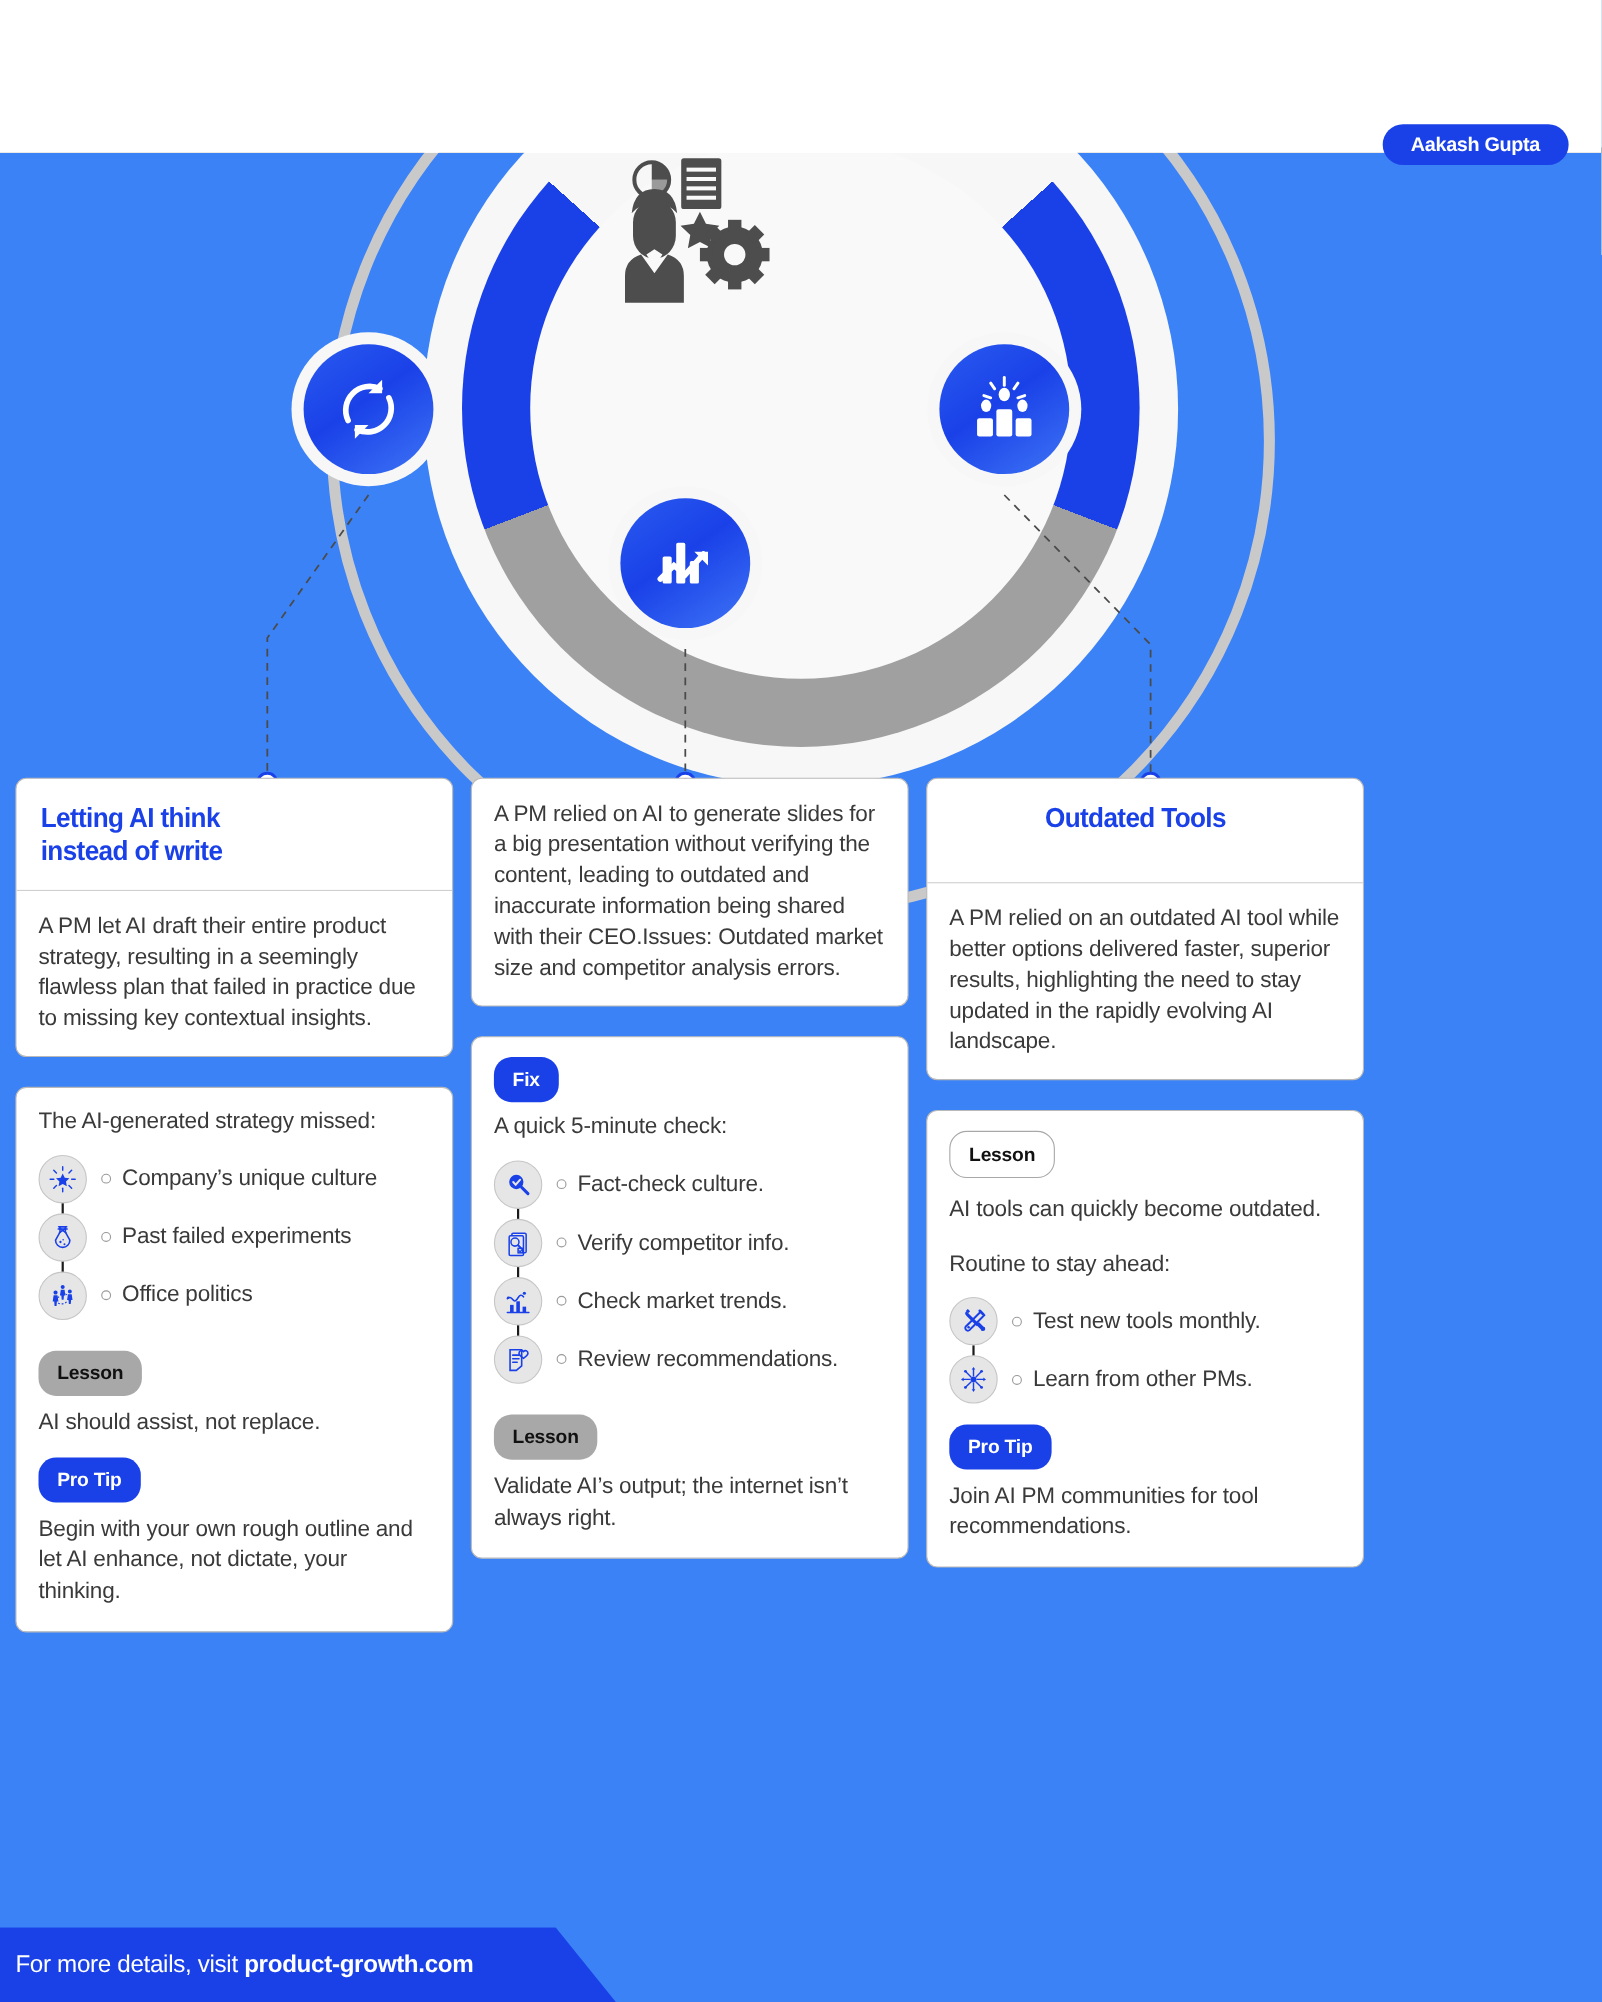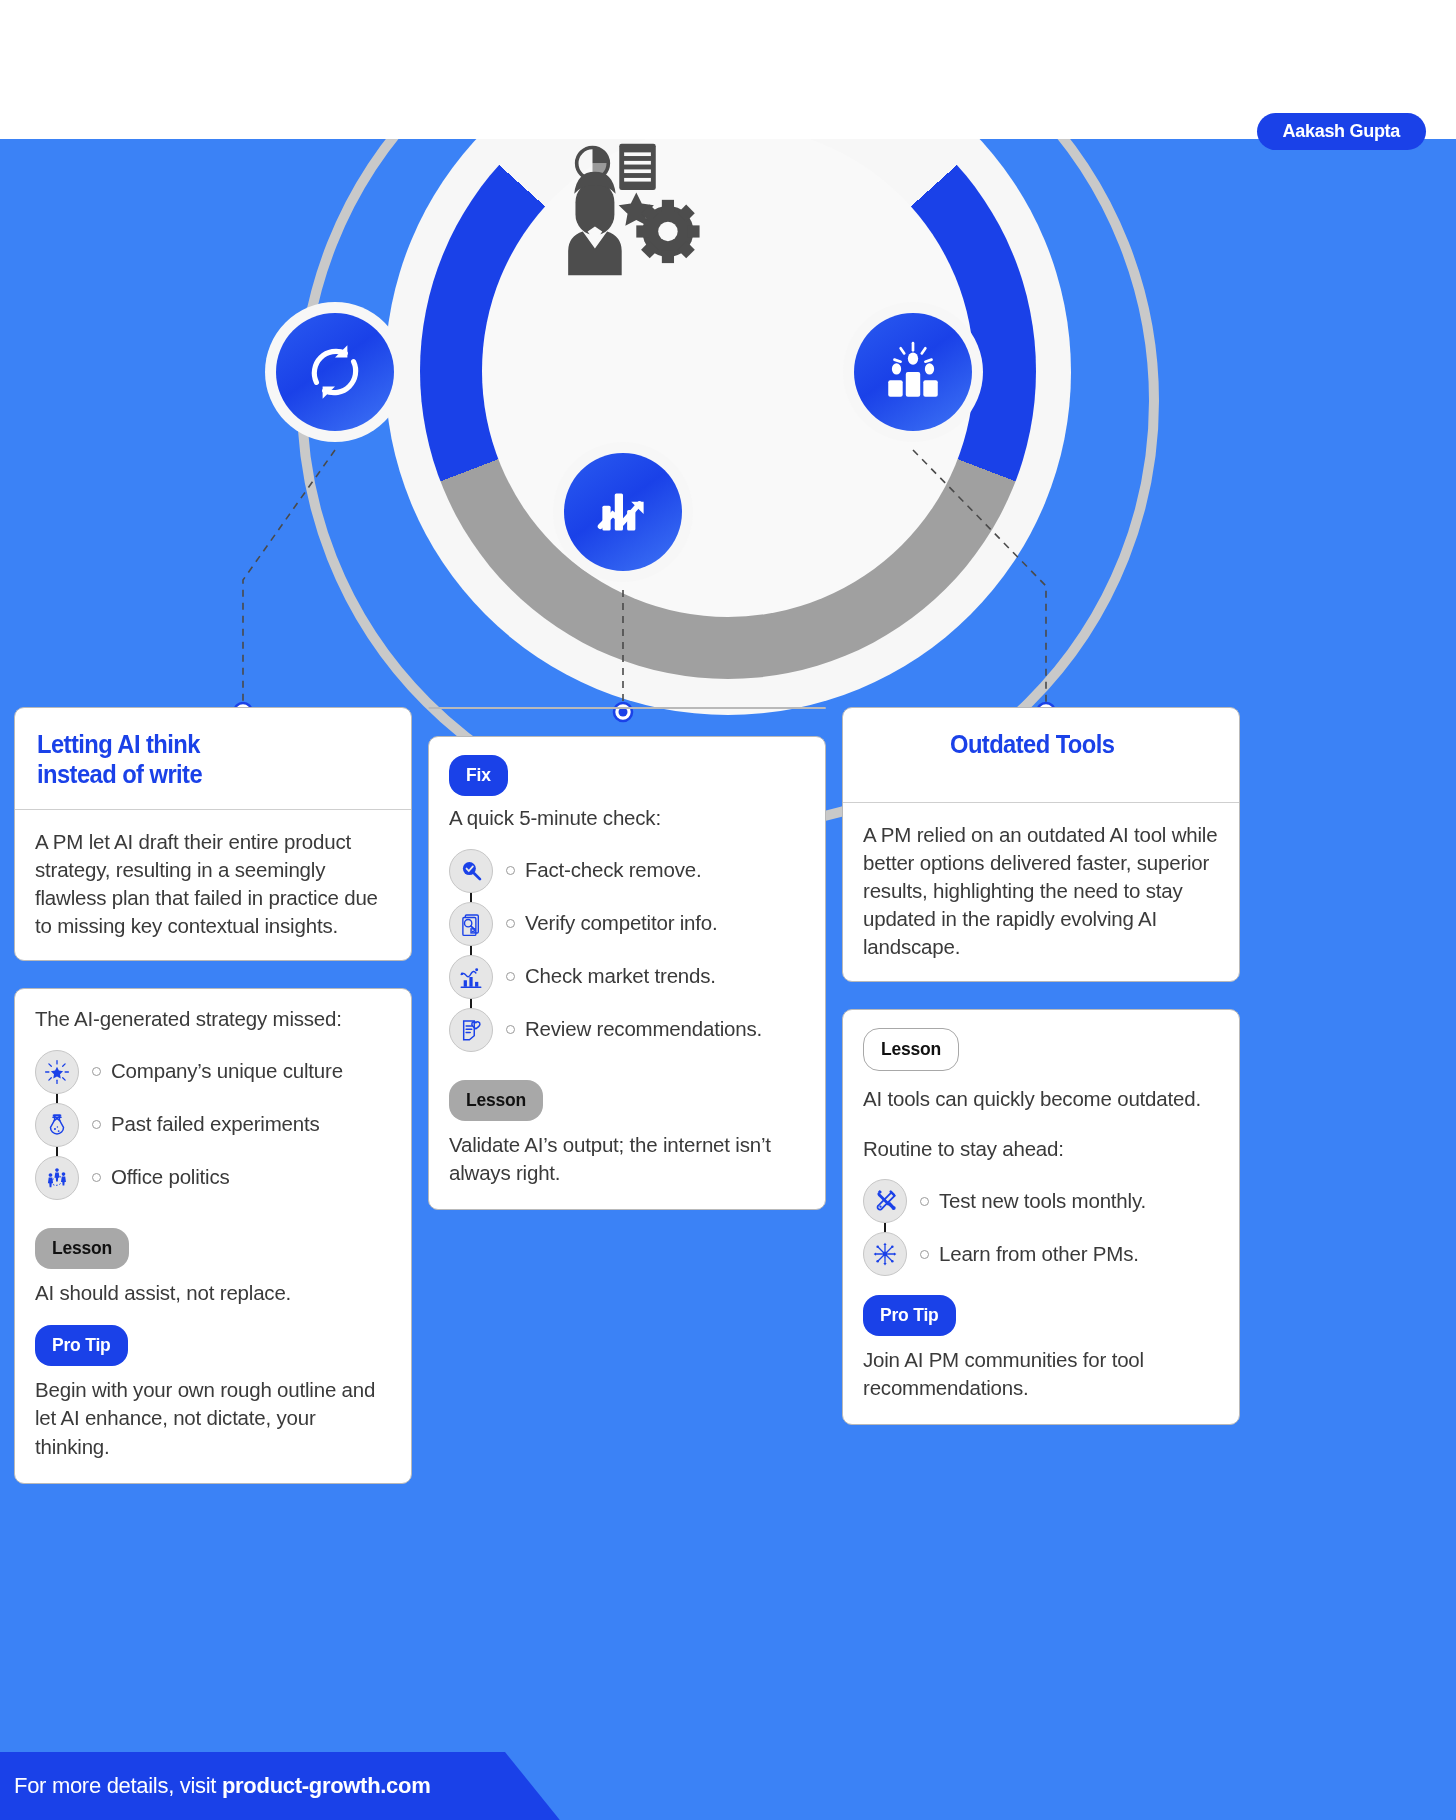--- a/index.html
+++ b/index.html
@@ -355,36 +355,39 @@
         </div>
         <div class="mt18">
           <span class="badge badge-blue">Pro Tip</span>
           <p class="mt10">Begin with your own rough outline and let AI enhance, not dictate, your thinking.</p>
         </div>
       </div>
     </div>
 
     <div class="col">
       <div class="card">
+        <div class="card-body">
+          <p>A PM relied on AI to generate slides for a big presentation without verifying the content, leading to outdated and inaccurate information being shared with their CEO.Issues: Outdated market size and competitor analysis errors.</p>
+        </div>
       </div>
 
       <div class="panel">
         <span class="badge badge-blue">Fix</span>
         <div class="intro mt10">A quick 5-minute check:</div>
         <ul class="ilist">
           <li>
             <span class="ibadge">
               <svg viewBox="0 0 32 32" fill="none" stroke="currentColor" stroke-width="2" stroke-linecap="round">
                 <circle cx="14" cy="13" r="8" fill="currentColor" stroke="none"></circle>
                 <path d="M10.5 13 l2.8 3 l5 -5.6" stroke="#e6e6e6" stroke-width="2.2" fill="none"></path>
                 <path d="M20 19 l7 7" stroke-width="3.4"></path>
               </svg>
             </span>
             <span class="dot"></span>
-            <span class="itext">Fact-check remove.</span>
+            <span class="itext">Fact-check culture.</span>
           </li>
           <li>
             <span class="ibadge">
               <svg viewBox="0 0 32 32" fill="none" stroke="currentColor" stroke-width="1.7" stroke-linecap="round">
                 <rect x="9" y="5" width="16" height="22" rx="1.5"></rect>
                 <rect x="6" y="8" width="16" height="22" rx="1.5" fill="#e6e6e6"></rect>
                 <circle cx="12.5" cy="15" r="4.5"></circle>
                 <path d="M16 18.5 l3.5 3.5" stroke-width="2.2"></path>
                 <rect x="16" y="22" width="5" height="5"></rect>
                 <path d="M17 24.5 l1.3 1.3 l2.2 -2.4" stroke-width="1.4"></path>

